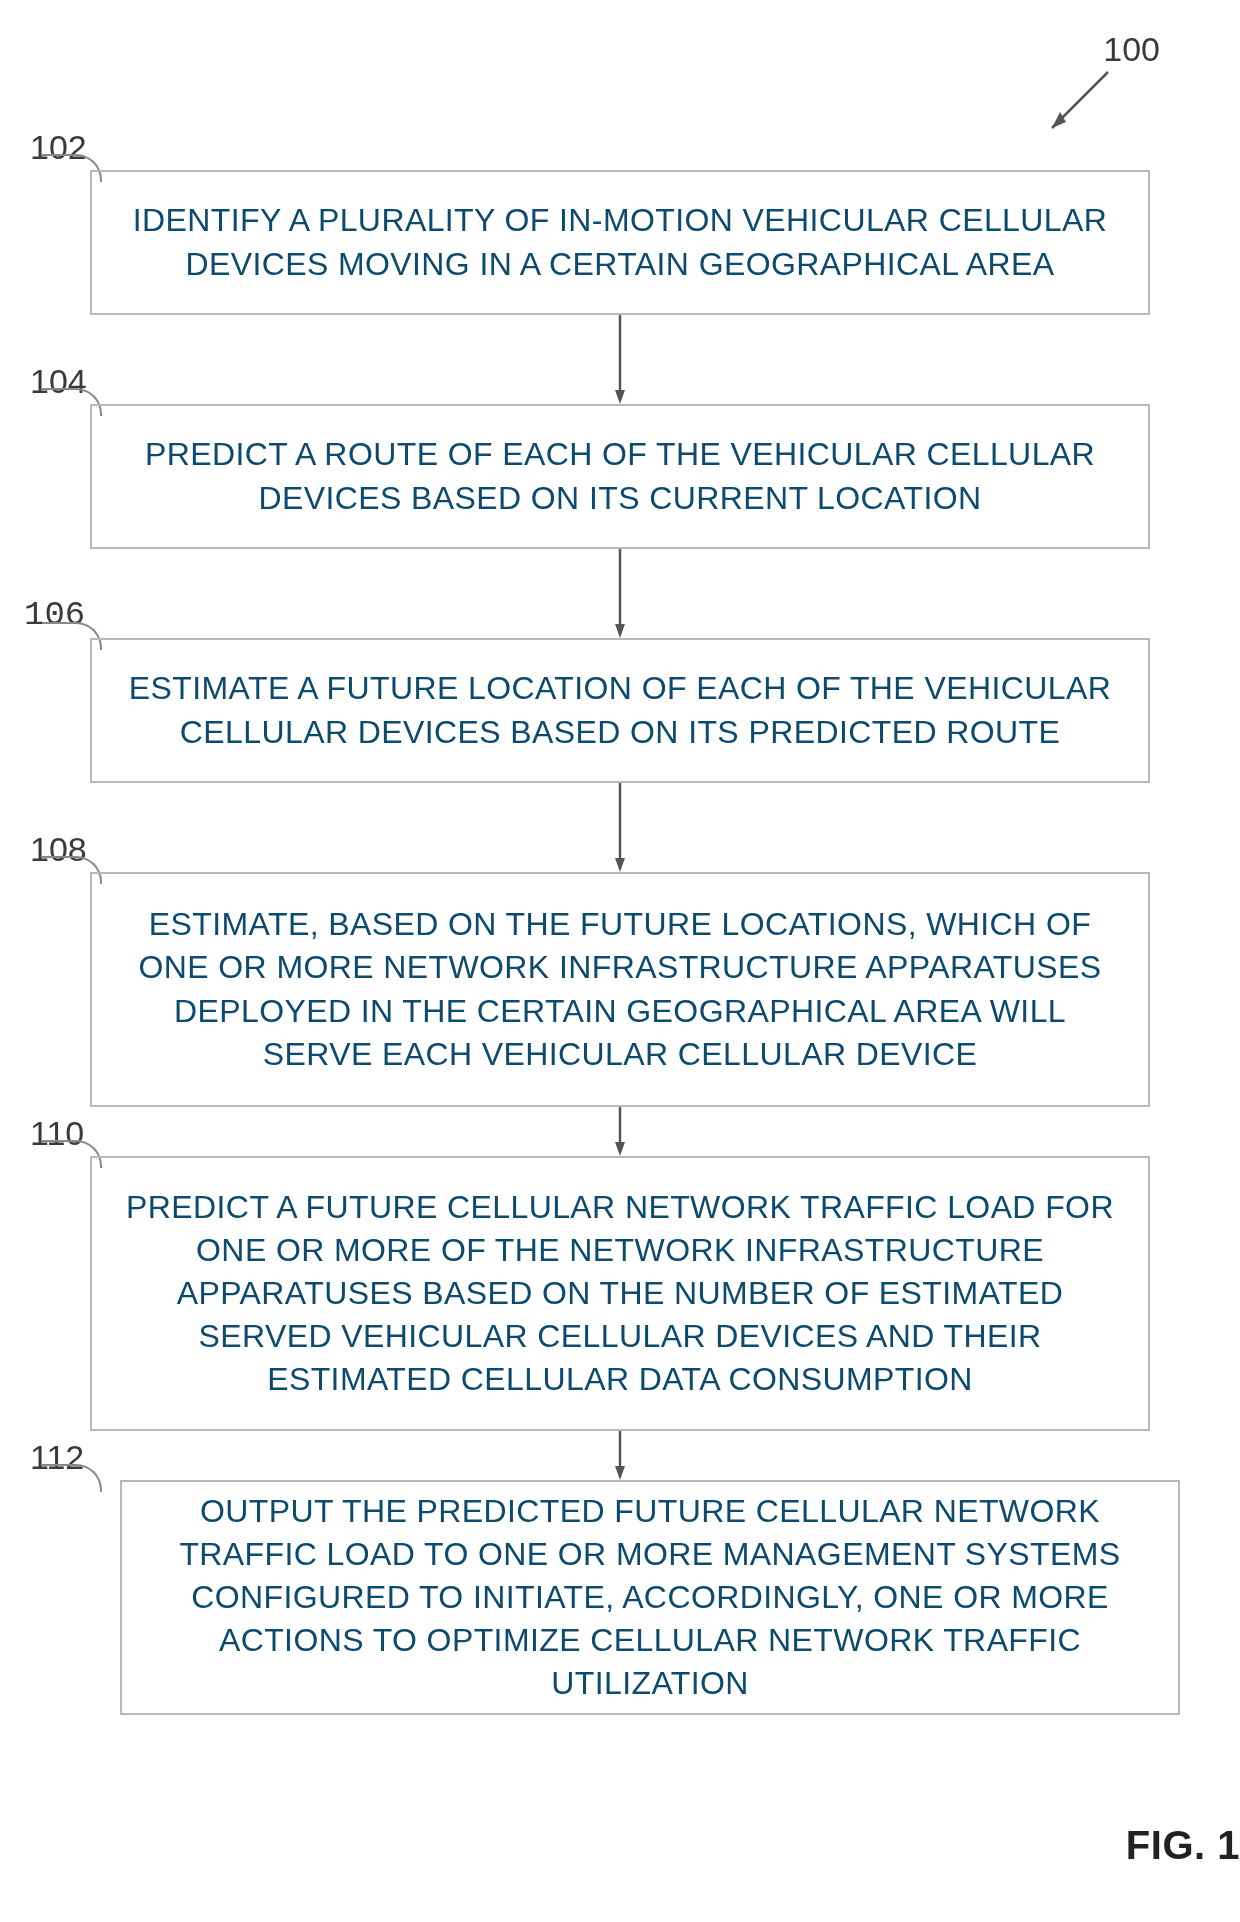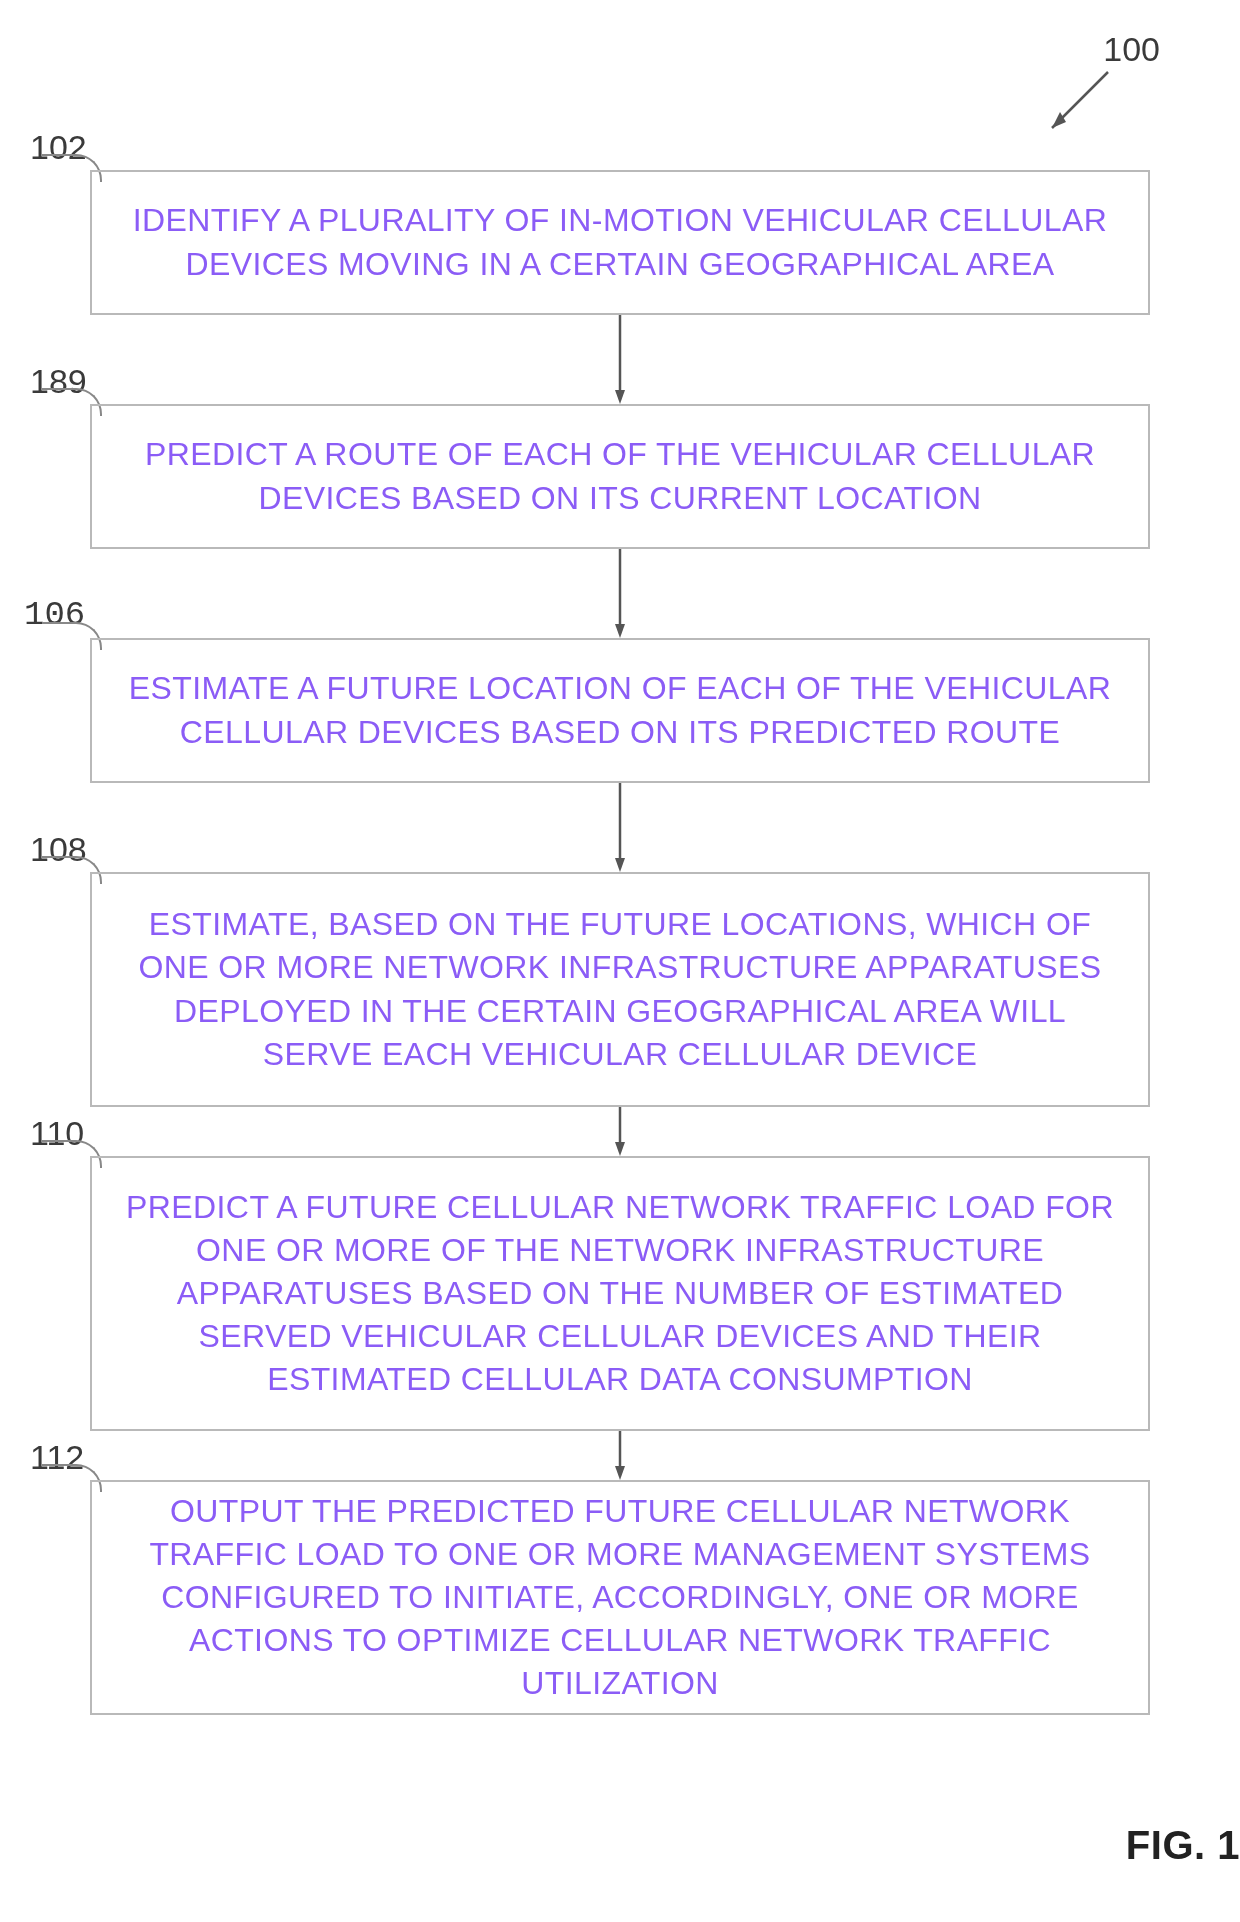--- a/index.html
+++ b/index.html
@@ -40,21 +40,21 @@
     width: 1060px;
     border: 2px solid #b9b9b9;
     padding: 28px 26px;
     display: flex;
     align-items: center;
     justify-content: center;
   }
   .step-text {
     font-size: 32px;
     line-height: 1.35;
-    color: #8b5cf6;
+    color: #0c4a6e;
     text-align: center;
     letter-spacing: 0.4px;
   }
   .connector {
     position: absolute;
     left: 615px;
     width: 10px;
   }
   .connector svg { display: block; }
   .figure-caption {
@@ -77,21 +77,21 @@
   <div class="top-arrow" style="top:60px; right:120px;">
     <svg viewBox="0 0 90 90">
       <line x1="78" y1="12" x2="22" y2="68" stroke="#555" stroke-width="2.5"></line>
       <polygon points="22,68 36,62 30,52" fill="#555"></polygon>
     </svg>
   </div>
 
   <div class="flow-label" style="top:128px; left:30px;">102</div>
   <div class="lead-curve" style="top:154px; left:42px;"></div>
 
-  <div class="flow-label" style="top:362px; left:30px;">189</div>
+  <div class="flow-label" style="top:362px; left:30px;">104</div>
   <div class="lead-curve" style="top:388px; left:42px;"></div>
 
   <div class="flow-label" style="top:596px; left:24px;font-family:Liberation Mono, monospace;">106</div>
   <div class="lead-curve" style="top:622px; left:42px;"></div>
 
   <div class="flow-label" style="top:830px; left:30px;">108</div>
   <div class="lead-curve" style="top:856px; left:42px;"></div>
 
   <div class="flow-label" style="top:1114px; left:30px;">110</div>
   <div class="lead-curve" style="top:1140px; left:42px;"></div>
@@ -112,21 +112,21 @@
   </div>
 
   <div class="step-box" style="top:872px; height:235px;justify-content:center;">
     <div class="step-text">ESTIMATE, BASED ON THE FUTURE LOCATIONS, WHICH OF ONE OR MORE NETWORK INFRASTRUCTURE APPARATUSES DEPLOYED IN THE CERTAIN GEOGRAPHICAL AREA WILL SERVE EACH VEHICULAR CELLULAR DEVICE</div>
   </div>
 
   <div class="step-box" style="top:1156px; height:275px;">
     <div class="step-text">PREDICT A FUTURE CELLULAR NETWORK TRAFFIC LOAD FOR ONE OR MORE OF THE NETWORK INFRASTRUCTURE APPARATUSES BASED ON THE NUMBER OF ESTIMATED SERVED VEHICULAR CELLULAR DEVICES AND THEIR ESTIMATED CELLULAR DATA CONSUMPTION</div>
   </div>
 
-  <div class="step-box" style="top:1480px; height:235px;">
+  <div class="step-box" style="top:1480px; height:235px;margin-left:30px;">
     <div class="step-text">OUTPUT THE PREDICTED FUTURE CELLULAR NETWORK TRAFFIC LOAD TO ONE OR MORE MANAGEMENT SYSTEMS CONFIGURED TO INITIATE, ACCORDINGLY, ONE OR MORE ACTIONS TO OPTIMIZE CELLULAR NETWORK TRAFFIC UTILIZATION</div>
   </div>
 
   <div class="connector" style="top:315px;">
     <svg width="10" height="89">
         <line x1="5" y1="0" x2="5" y2="77" stroke="#555" stroke-width="2.5"></line>
         <polygon points="5,89 0,75 10,75" fill="#555"></polygon>
       </svg>
   </div>
   <div class="connector" style="top:549px;">

